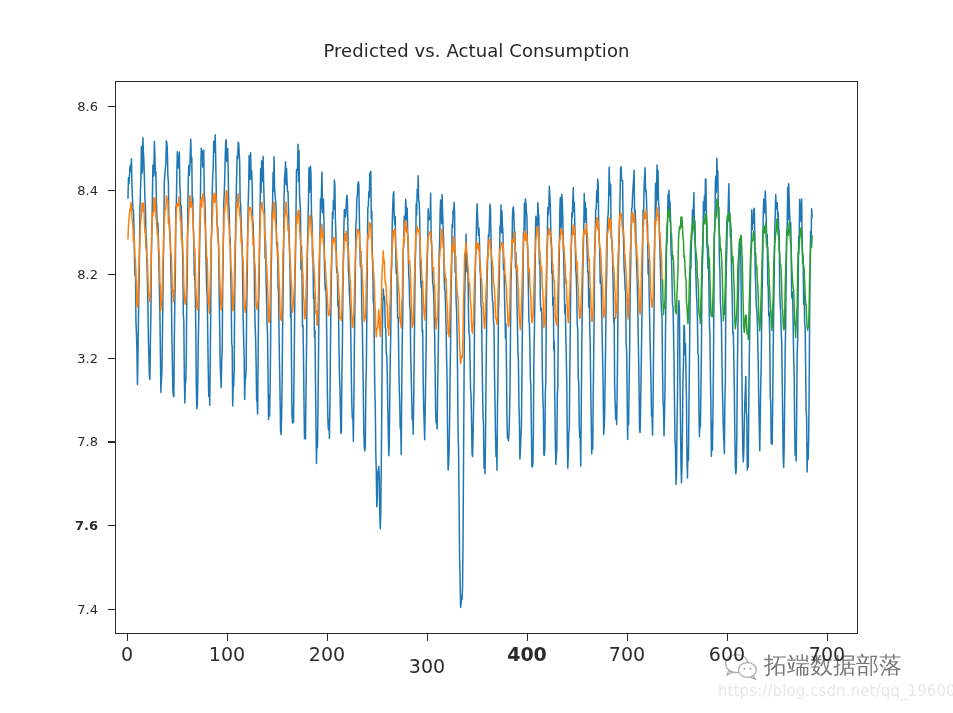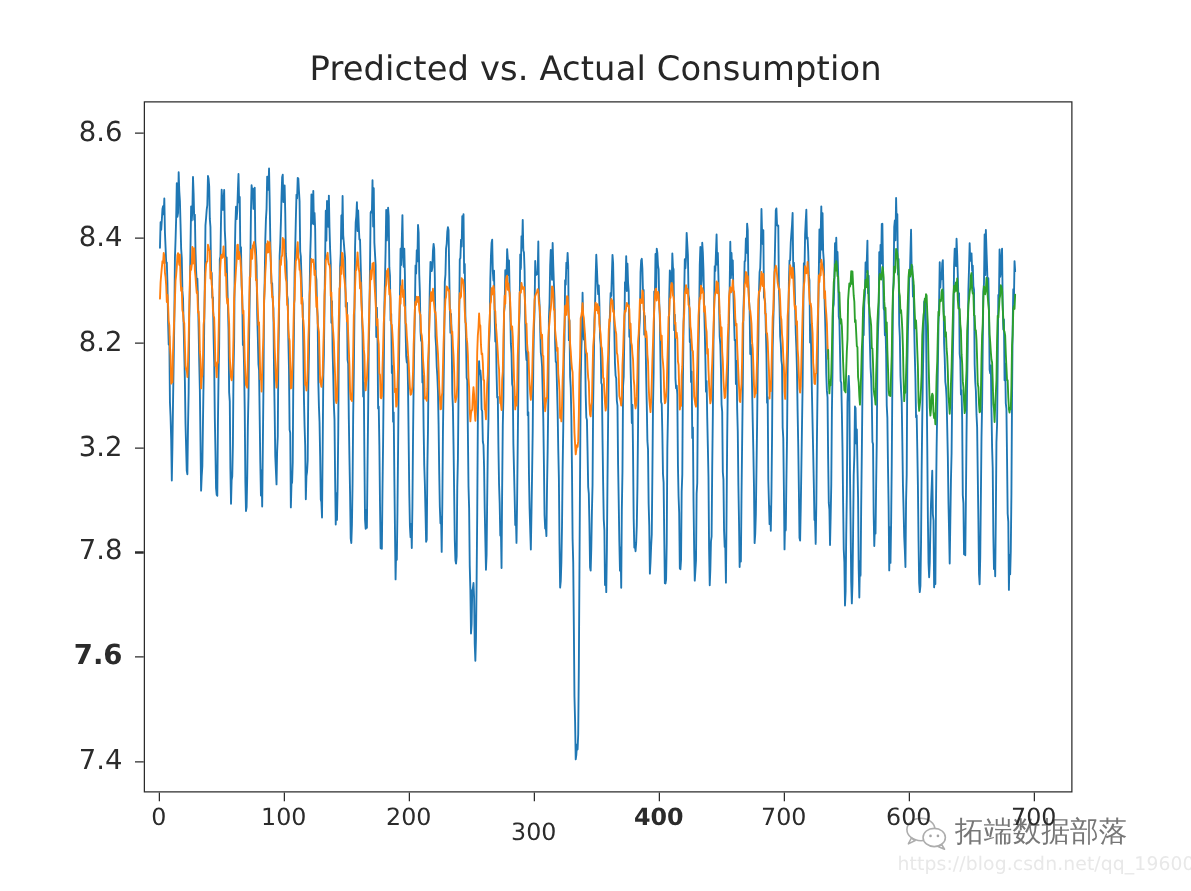--- a/index.html
+++ b/index.html
@@ -22,21 +22,21 @@
     height: 713px;
     background: #ffffff;
   }
 
   #chart-title {
     position: absolute;
     left: 0;
     top: 40px;
     width: 953px;
     text-align: center;
-    font-size: 27px;
+    font-size: 18px;
     color: #262626;
     font-family: "DejaVu Sans", sans-serif;
     letter-spacing: 0.1px;
     white-space: nowrap;
   }
 
   
   #axes-area {
     position: absolute;
     left: 115px;
@@ -54,21 +54,21 @@
     left: 0; top: 0;
     width: 100%;
     height: 100%;
     display: block;
   }
   .ytick-wrap {
     position: absolute;
     left: 38px;
     width: 60px;
     text-align: right;
-    font-size: 22px;
+    font-size: 13px;
     color: #2b2b2b;
     transform: translateY(-50%);
     white-space: nowrap;
   }
   .ytick-mark {
     position: absolute;
     left: 108px;
     width: 7px;
     height: 1.3px;
     background: #2b2b2b;

